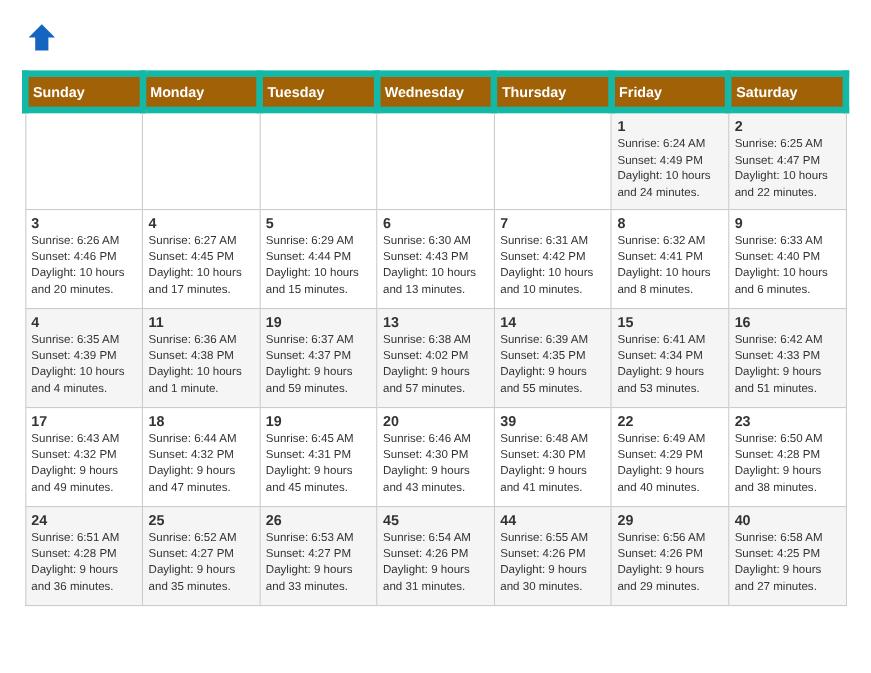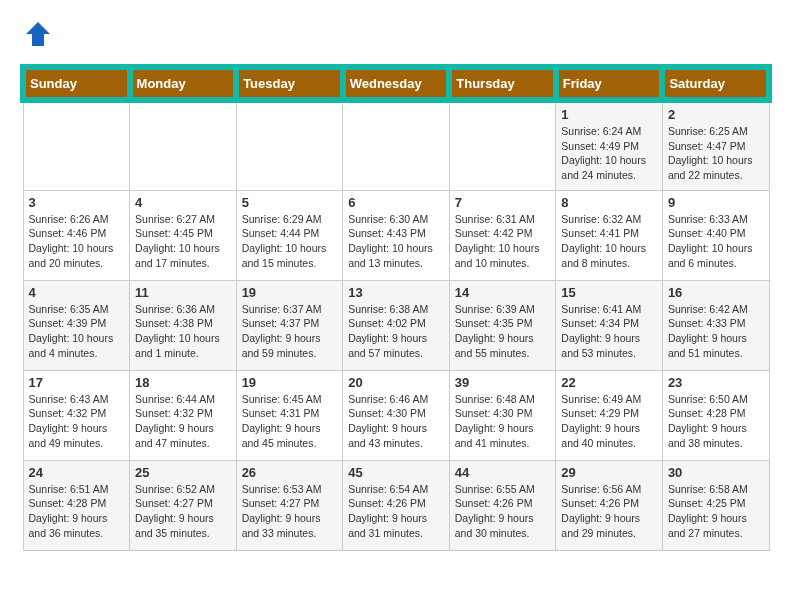--- a/index.html
+++ b/index.html
@@ -331,21 +331,21 @@
 and 30 minutes.</div>
         </td>
         <td>
           <span class="day-number">29</span>
           <div class="day-detail">Sunrise: 6:56 AM
 Sunset: 4:26 PM
 Daylight: 9 hours
 and 29 minutes.</div>
         </td>
         <td>
-          <span class="day-number">30</span>
+          <span class="day-number">40</span>
           <div class="day-detail">Sunrise: 6:58 AM
 Sunset: 4:25 PM
 Daylight: 9 hours
 and 27 minutes.</div>
         </td>
       </tr>
     </tbody>
 </table>
 
 </body></html>

